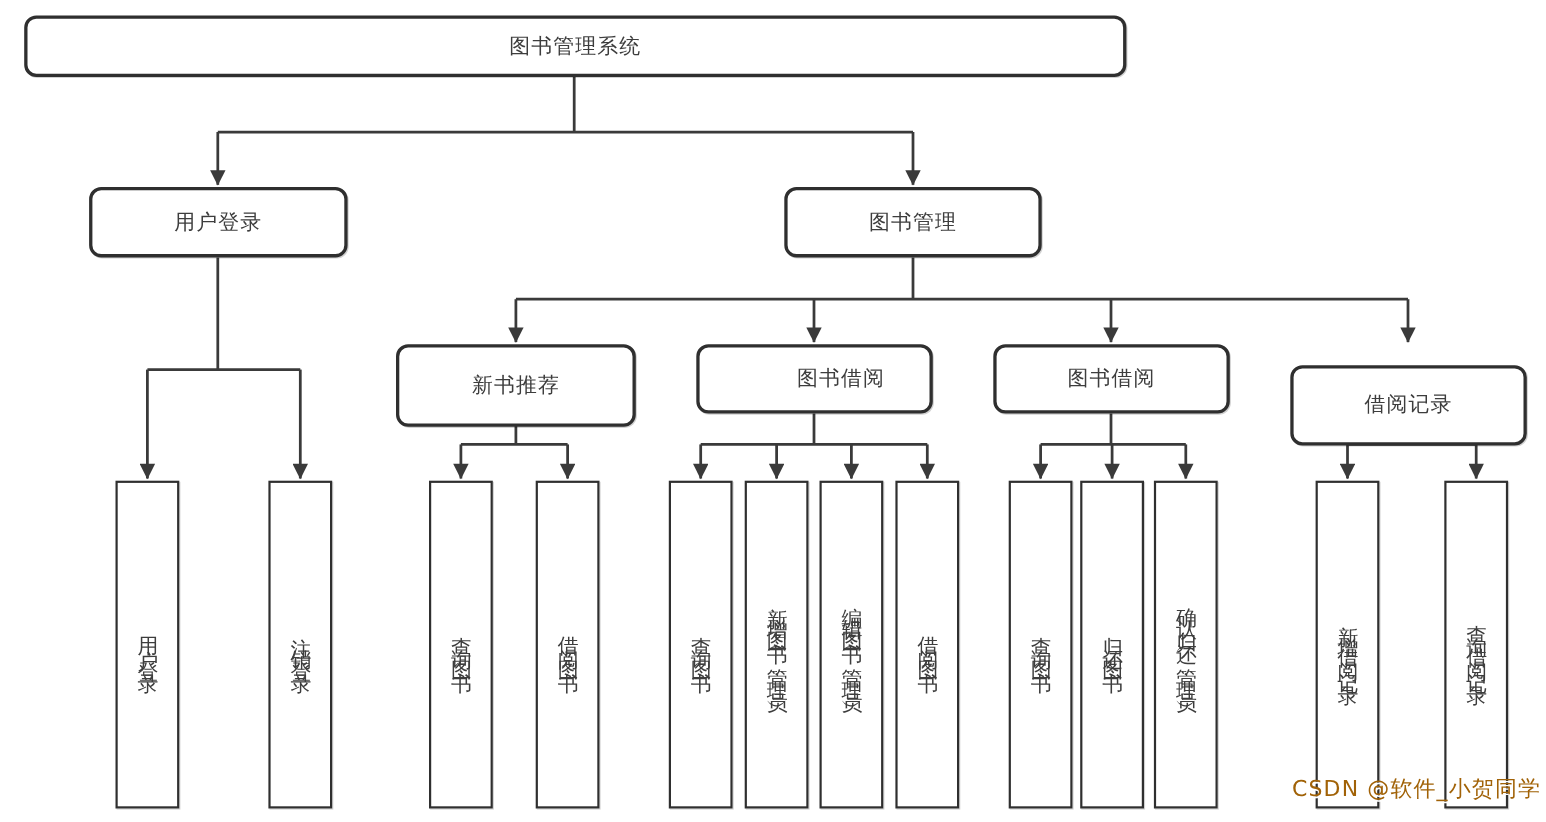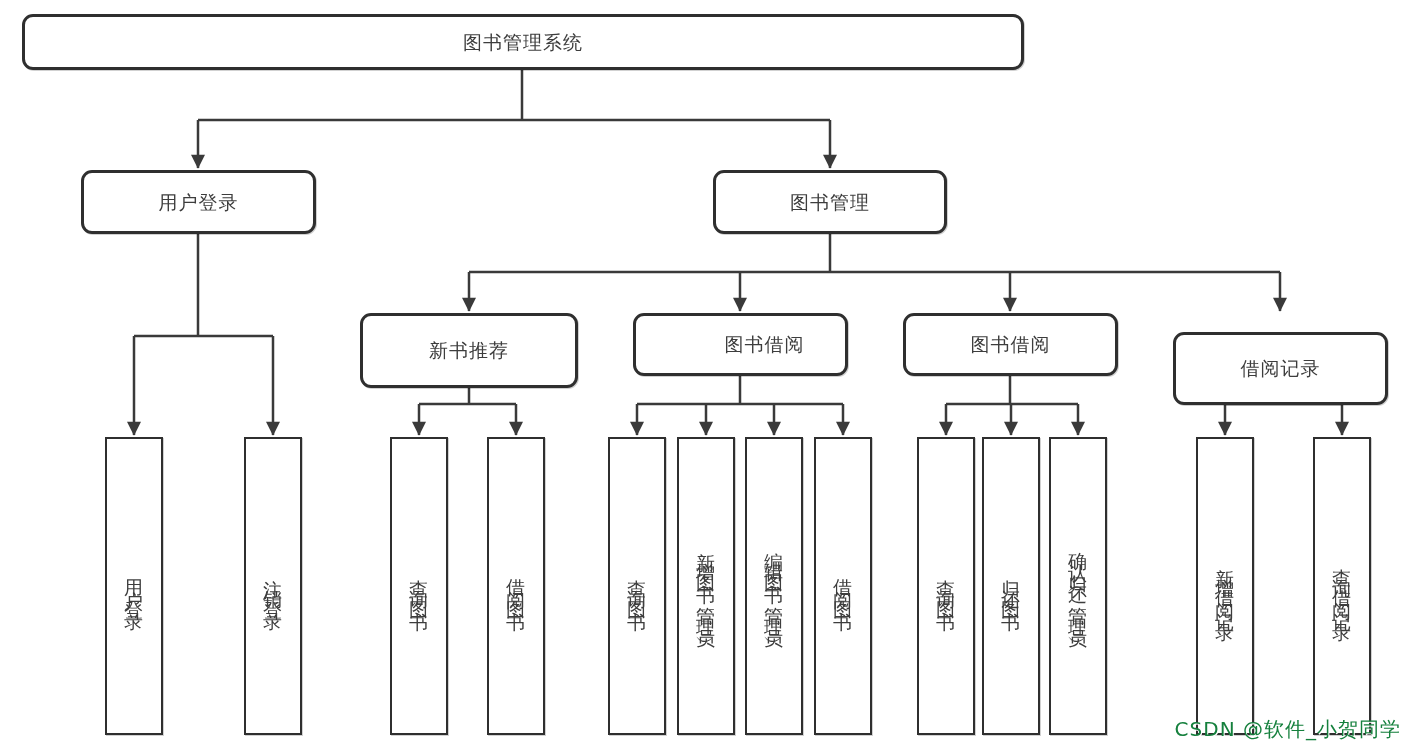--- a/index.html
+++ b/index.html
@@ -44,23 +44,23 @@
     border-width: 2.5px;
     writing-mode: vertical-rl;
     text-orientation: mixed;
     letter-spacing: 11px;
     font-size: 19px;
     text-align: center;
   }
   .watermark {
     position: absolute;
     right: 4px;
-    bottom: 4px;
+    bottom: 16px;
     font-size: 20px;
-    color: #15803d;
+    color: #a16207;
     letter-spacing: 1px;
     text-shadow: 1px 1px 0 #ffffff;
     white-space: nowrap;
   }
 </style>
 </head>
 <body>
 
 <div class="stage">
 

